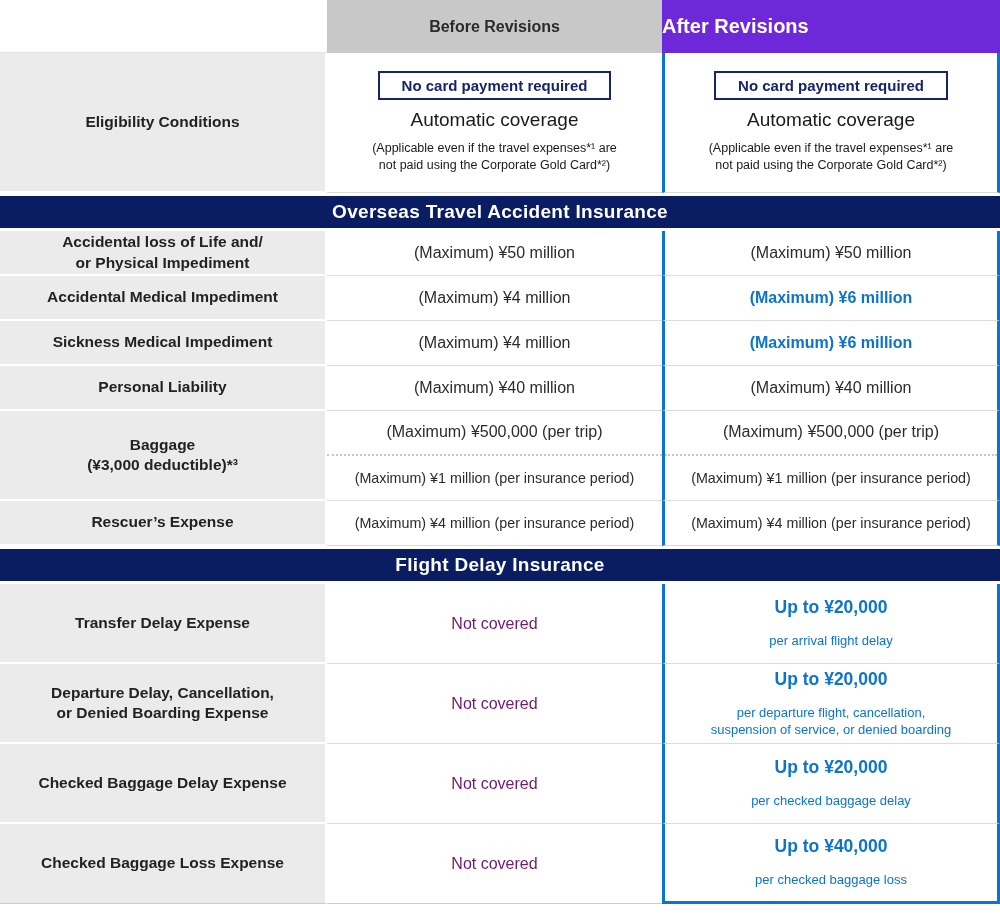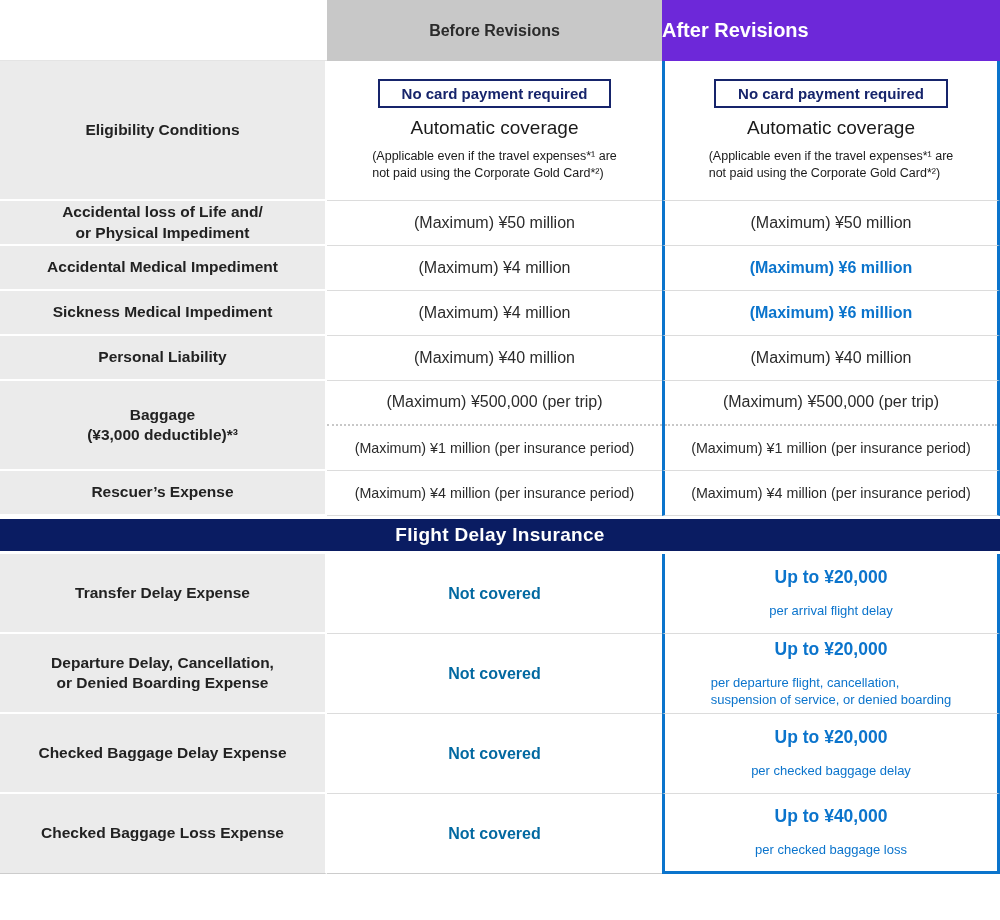--- a/index.html
+++ b/index.html
@@ -3,49 +3,49 @@
 <meta charset="utf-8">
 <style>
   * { margin:0; padding:0; box-sizing:border-box; }
   body { background:#fff; font-family:"Liberation Sans", sans-serif; }
   .wrap { width:1000px; background:#fff; }
   .row { display:flex; }
   .c1 { width:327px; flex:0 0 327px; }
   .c2 { width:335px; flex:0 0 335px; }
   .c3 { width:338px; flex:0 0 338px; }
 
-  .rh61{height:61px;} .rh140{height:140px;} .rh45{height:45px;}
+  .rh61{height:53px;} .rh140{height:140px;} .rh45{height:45px;}
   .rh90{height:90px;} .rh80{height:80px;}
 
   .h-empty { background:#fff; border-bottom:1px solid #e4e4e4; }
   .h-before { background:#c8c8c8; display:flex; align-items:center; justify-content:center;
               font-weight:bold; font-size:16px; color:#2b2b2b; }
   .h-after { background:#6d28d9; display:flex; align-items:center; 
              font-weight:bold; font-size:20px; color:#fff; }
 
   .lab { background:#ebebeb; border-right:2px solid #fff; border-bottom:2px solid #fff;
          display:flex; align-items:center; justify-content:center; text-align:center;
          font-weight:bold; font-size:15.5px; color:#222; line-height:1.3; white-space:pre-line; }
   .val { background:#fff; border-bottom:1px solid #dcdcdc; display:flex; align-items:center;
-         justify-content:center; font-size:16px; color:#2b2b2b; }
+         justify-content:center; text-align:center; font-size:16px; color:#2b2b2b; }
   .aft { border-left:3px solid #0b74cc; border-right:3px solid #0b74cc; }
 
   .band { height:38px; background:#0a1c62; border-top:3px solid #fff; border-bottom:3px solid #fff;
           color:#fff; font-weight:bold; font-size:19px; display:flex; align-items:center;
           justify-content:center; letter-spacing:0.3px; }
 
   .elig { flex-direction:column; gap:9px; }
   .badge { display:inline-block; border:2px solid #16246b; background:#fff; color:#16246b;
            font-weight:bold; font-size:15px; padding:4px 22px; }
   .cov { font-size:19px; color:#1a1a1a; }
   .note { font-size:12.5px; color:#1a1a1a; line-height:1.35; white-space:pre-line; }
 
   .sm { font-size:14.3px; }
   .chg { color:#0b74cc; font-weight:bold; }
-  .notcov { color:#0369a1;font-weight:bold; }
+  .notcov { color:#701a75; }
 
   .stack { display:flex; flex-direction:column; padding:0; }
   .stack .sub { height:45px; display:flex; align-items:center; justify-content:center; width:100%; }
   .stack .sub-top { border-bottom:2px dotted #c8c8c8; }
 
   .fd-after { flex-direction:column; gap:15px; }
   .fd-main { font-weight:bold; font-size:17.5px; color:#0b74cc; }
   .fd-sub { font-size:13px; color:#0b74cc; line-height:1.3; white-space:pre-line; }
 
   .last .lab { border-bottom:1px solid #ccc; }
@@ -76,20 +76,21 @@
 not paid using the Corporate Gold Card*²)</span>
     </div>
     <div class="c3 val elig aft">
       <span class="badge">No card payment required</span>
       <span class="cov">Automatic coverage</span>
       <span class="note">(Applicable even if the travel expenses*¹ are
 not paid using the Corporate Gold Card*²)</span>
     </div>
   </div>
 
+  <div class="band">Overseas Travel Accident Insurance</div>
 
   <div class="row rh45">
     <div class="c1 lab">Accidental loss of Life and/
 or Physical Impediment</div>
     <div class="c2 val">(Maximum) ¥50 million</div>
     <div class="c3 val aft">(Maximum) ¥50 million</div>
   </div>
   <div class="row rh45">
     <div class="c1 lab">Accidental Medical Impediment</div>
     <div class="c2 val">(Maximum) ¥4 million</div>

